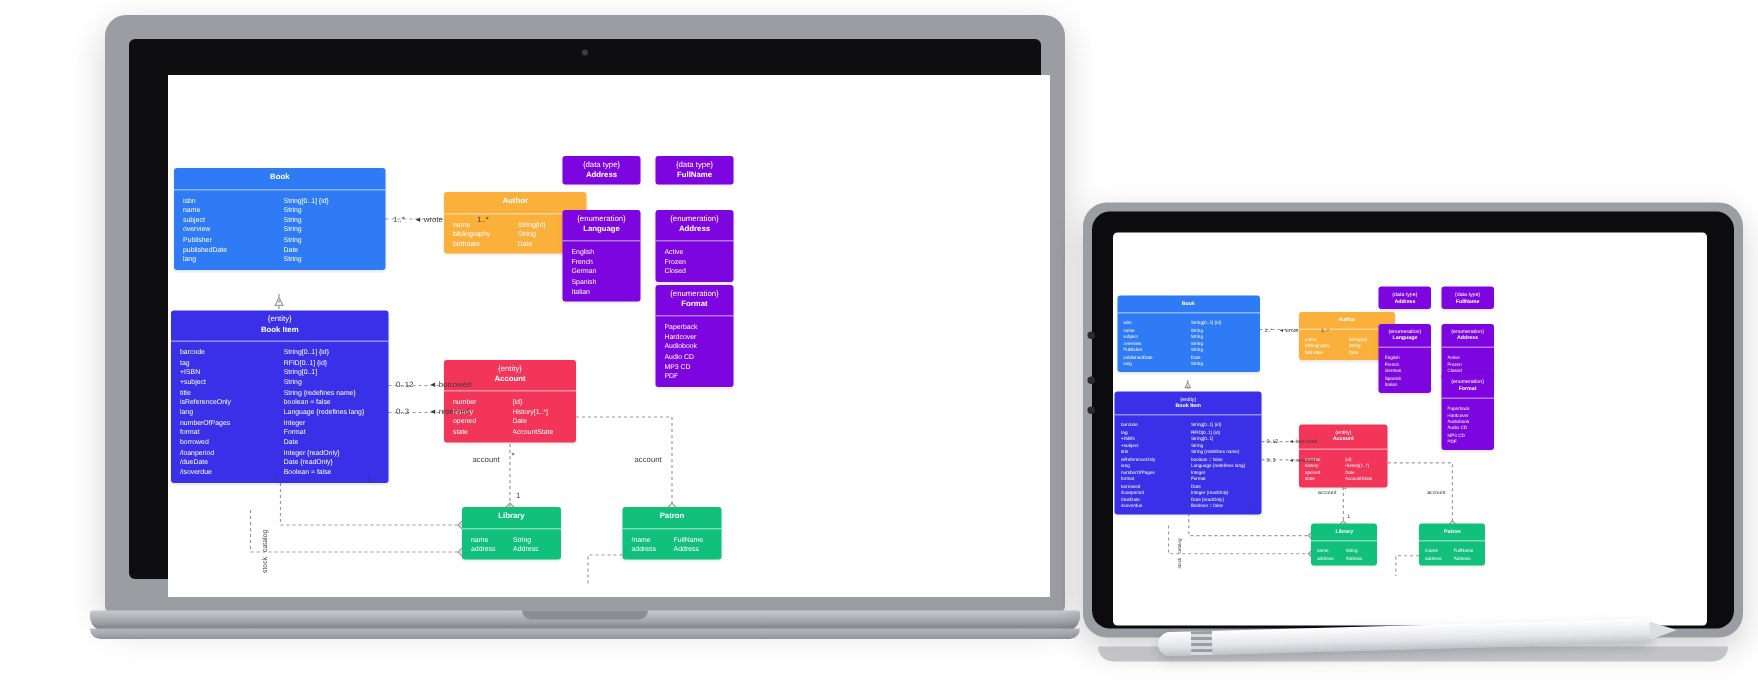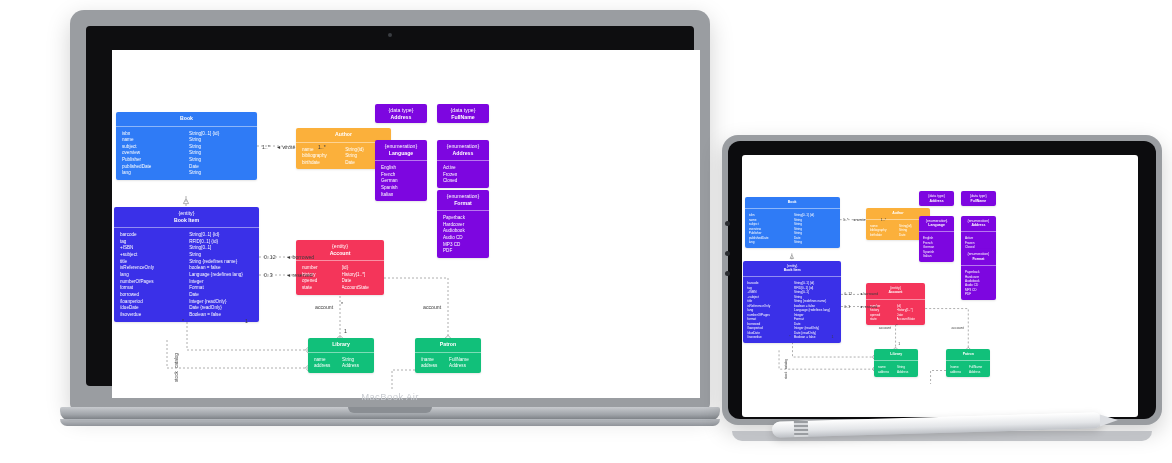--- a/index.html
+++ b/index.html
@@ -352,21 +352,20 @@
             <div class="edge-label" style="left: 229px; top: 251px;">*</div>
             <div class="edge-label" style="left: 232px; top: 278px;">1</div>
             <div class="edge-label" style="left: 70px; top: 268px;">*</div>
             <div class="edge-label" style="left: 133px; top: 268px;">1</div>
             <div class="vlabel" style="left: 62px; top: 318px;">catalog</div>
             <div class="vlabel" style="left: 62px; top: 332px;">stock</div>
           </div>
       </div>
     </div>
   </div>
-  <div class="mb-chinlabel">MacBook Air</div>
   <div class="mb-base"></div>
   <div class="mb-notch"></div>
   <div class="mb-foot"></div>
 </div>
 
 <div id="tablet">
   <div class="tb-body">
     <div class="tb-body-in">
       <div class="tb-screen">
         <div class="diagram dia-s" id="dia-small">

